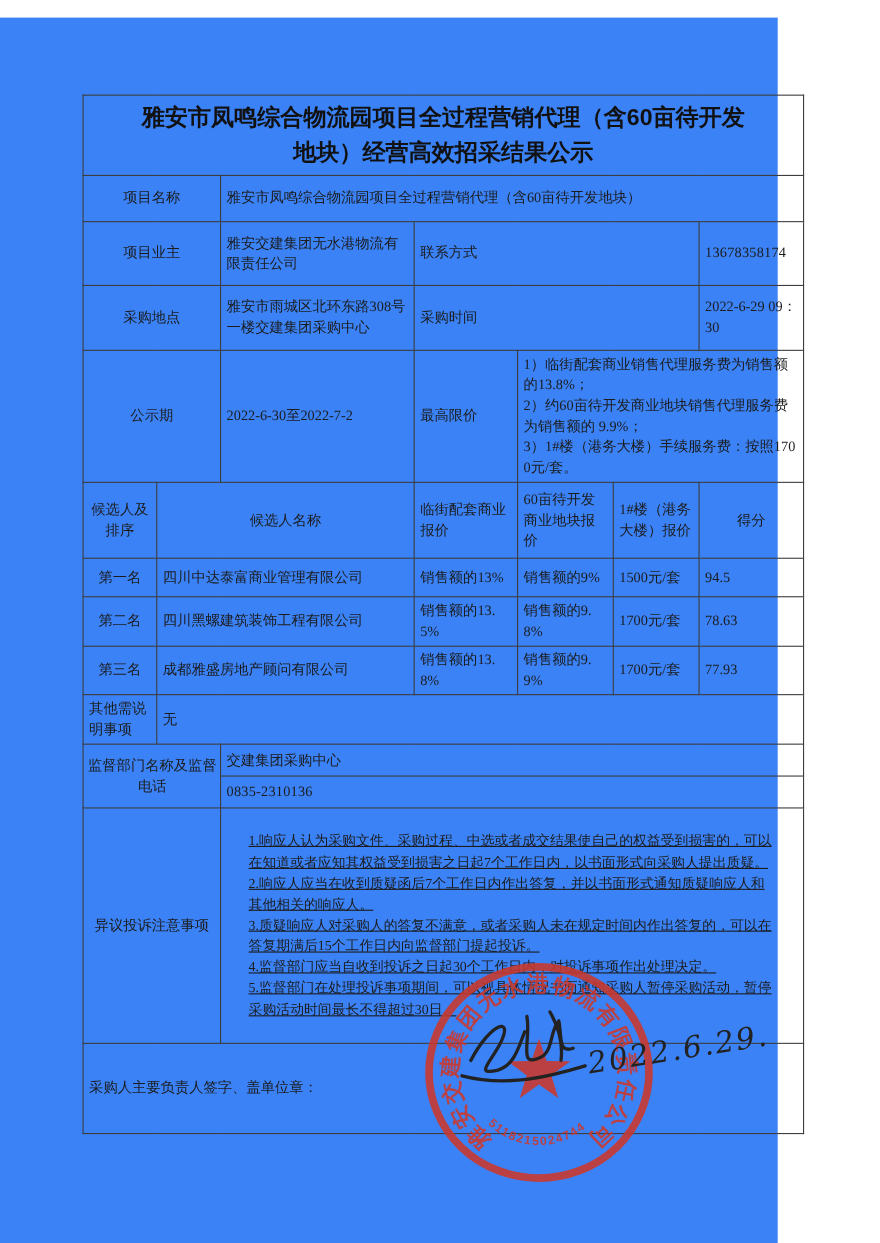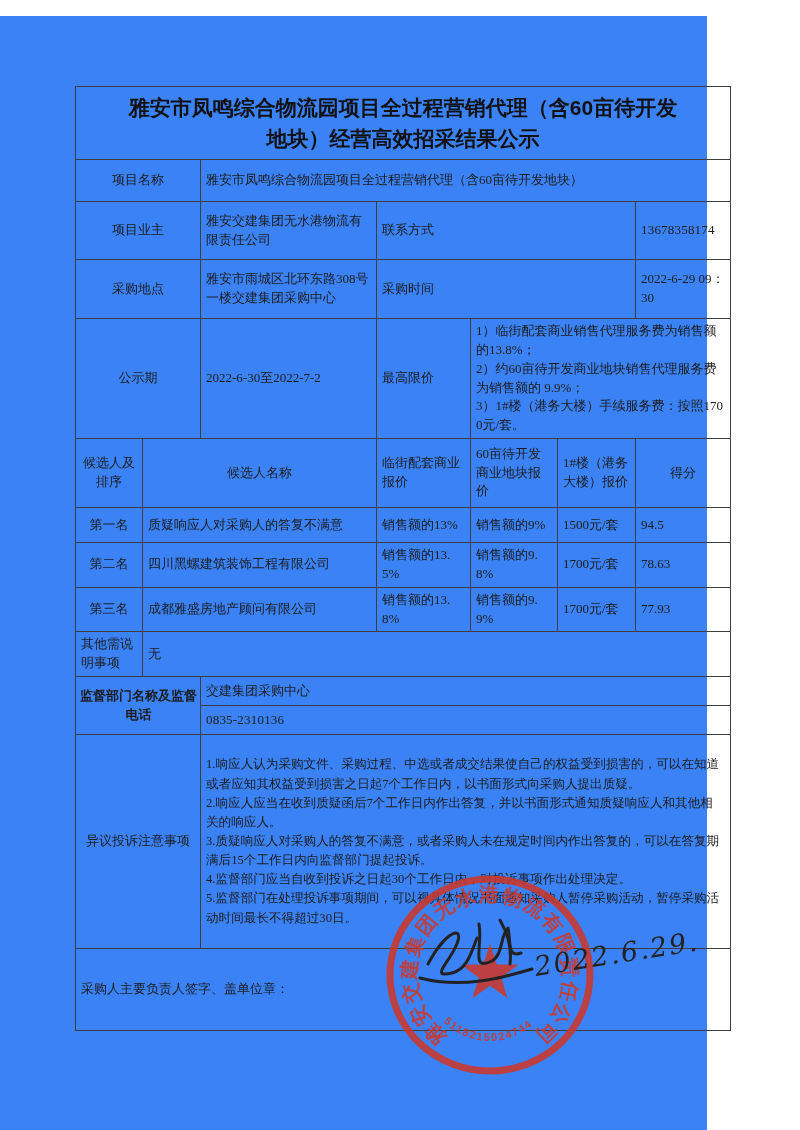--- a/index.html
+++ b/index.html
@@ -92,21 +92,21 @@
       <td class="hdr-ctr">候选人及排序</td>
       <td colspan="2" class="hdr-ctr">候选人名称</td>
       <td class="hdr">临街配套商业报价</td>
       <td class="hdr">60亩待开发商业地块报价</td>
       <td class="hdr">1#楼（港务大楼）报价</td>
       <td class="hdr-ctr">得分</td>
     </tr>
 
     <tr style="height:35px">
       <td class="lbl">第一名</td>
-      <td colspan="2" class="left">质疑响应人对采购人的答复不满意</td>
+      <td colspan="2" class="left">四川中达泰富商业管理有限公司</td>
       <td class="ctr">销售额的13%</td>
       <td class="ctr">销售额的9%</td>
       <td class="ctr">1500元/套</td>
       <td class="ctr">94.5</td>
     </tr>
     <tr style="height:35px">
       <td class="lbl">第二名</td>
       <td colspan="2" class="left">四川黑螺建筑装饰工程有限公司</td>
       <td class="ctr">销售额的13.5%</td>
       <td class="ctr">销售额的9.8%</td>
@@ -121,30 +121,30 @@
       <td class="ctr">1700元/套</td>
       <td class="ctr">77.93</td>
     </tr>
 
     <tr style="height:35px">
       <td class="ctr">其他需说明事项</td>
       <td colspan="6" class="left">无</td>
     </tr>
 
     <tr style="height:29px">
-      <td colspan="2" rowspan="2" class="lbl" style="padding-left:3px;padding-right:2px;font-weight:bold;">监督部门名称及监督电话</td>
+      <td colspan="2" rowspan="2" class="lbl" style="padding-left:3px;padding-right:2px;">监督部门名称及监督电话</td>
       <td colspan="5" class="ctr">交建集团采购中心</td>
     </tr>
     <tr style="height:29px">
       <td colspan="5" class="ctr small-gap">0835-2310136</td>
     </tr>
 
     <tr style="height:214px">
       <td colspan="2" class="lbl">异议投诉注意事项</td>
-      <td colspan="5" class="complaint-lines" style="padding:6px 5px;">
+      <td colspan="5" class="complaint-lines" style="padding:6px 25px;text-decoration:underline;">
         <div>1.响应人认为采购文件、采购过程、中选或者成交结果使自己的权益受到损害的，可以在知道或者应知其权益受到损害之日起7个工作日内，以书面形式向采购人提出质疑。</div>
         <div>2.响应人应当在收到质疑函后7个工作日内作出答复，并以书面形式通知质疑响应人和其他相关的响应人。</div>
         <div>3.质疑响应人对采购人的答复不满意，或者采购人未在规定时间内作出答复的，可以在答复期满后15个工作日内向监督部门提起投诉。</div>
         <div>4.监督部门应当自收到投诉之日起30个工作日内，对投诉事项作出处理决定。</div>
         <div>5.监督部门在处理投诉事项期间，可以视具体情况书面通知采购人暂停采购活动，暂停采购活动时间最长不得超过30日。</div>
       </td>
     </tr>
 
     <tr style="height:82px">
       <td colspan="7" class="sig-cell">采购人主要负责人签字、盖单位章：</td>

